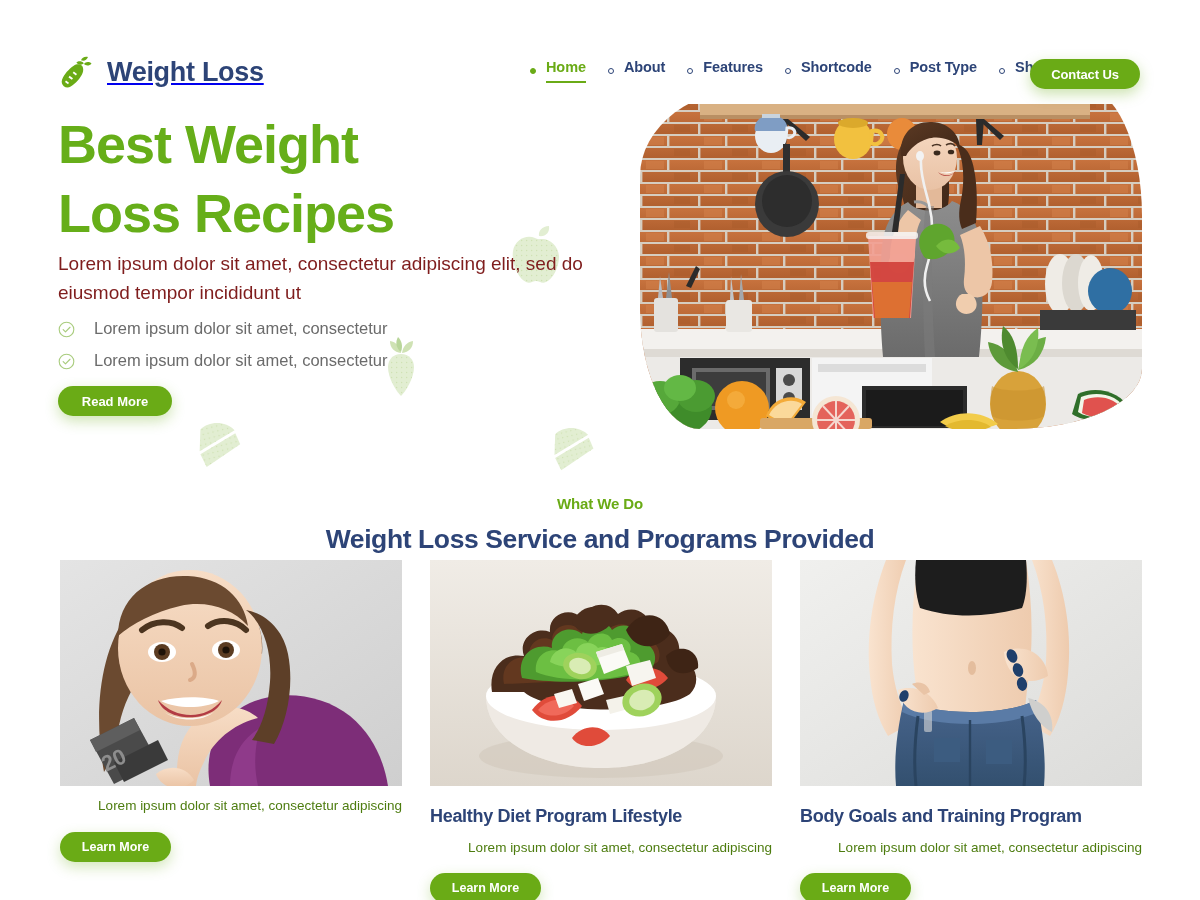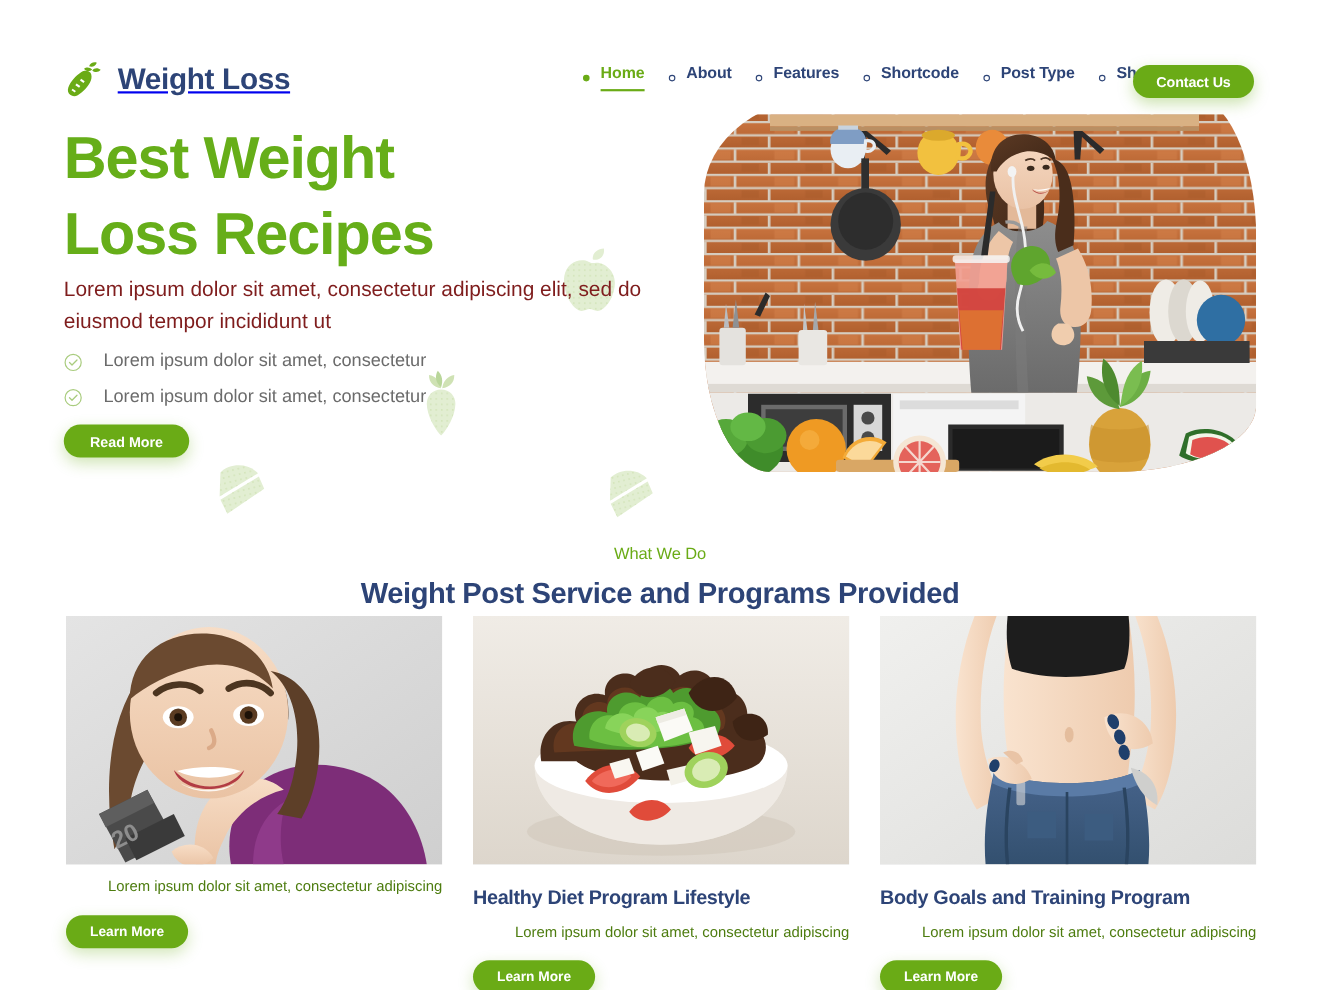--- a/index.html
+++ b/index.html
@@ -194,21 +194,21 @@
     position: relative;
   }
   .photo-svg { display: block; width: 100%; height: 100%; }
 
   
   .services { position: absolute; top: 474px; left: 0; width: 1200px; }
 
   .eyebrow {
     text-align: center;
     font-size: 15px;
-    font-weight: normal;
+    font-weight: bold;
     color: #6aab16;
     letter-spacing: -0.1px;
     line-height: 1;
     padding-top: 22px;
   }
   .section-title {
     text-align: center;
     font-size: 26.5px;
     font-weight: bold;
     color: #2d4477;
@@ -551,21 +551,21 @@
 
           <path d="M300 336c16 -12 42 -12 58 2 -18 8 -44 8 -58 -2z" fill="#f2cc4a"></path>
           <path d="M305 340c14 -8 34 -8 46 1 -14 6 -33 6 -46 -1z" fill="#e3b92f"></path>
         </svg>
       </div>
     </div>
   </section>
 
   <section class="services">
     <div class="eyebrow">What We Do</div>
-    <h2 class="section-title">Weight Post Service and Programs Provided</h2>
+    <h2 class="section-title">Weight Loss Service and Programs Provided</h2>
 
     <div class="cards">
 
       <article class="card">
         <div class="card-img">
           <svg viewBox="0 0 342 226" preserveAspectRatio="xMidYMid slice">
             <defs>
               <linearGradient id="bg1" x1="0" y1="0" x2="1" y2="1">
                 <stop offset="0" stop-color="#e4e4e4"></stop>
                   <stop offset="1" stop-color="#cfcfcf"></stop>

